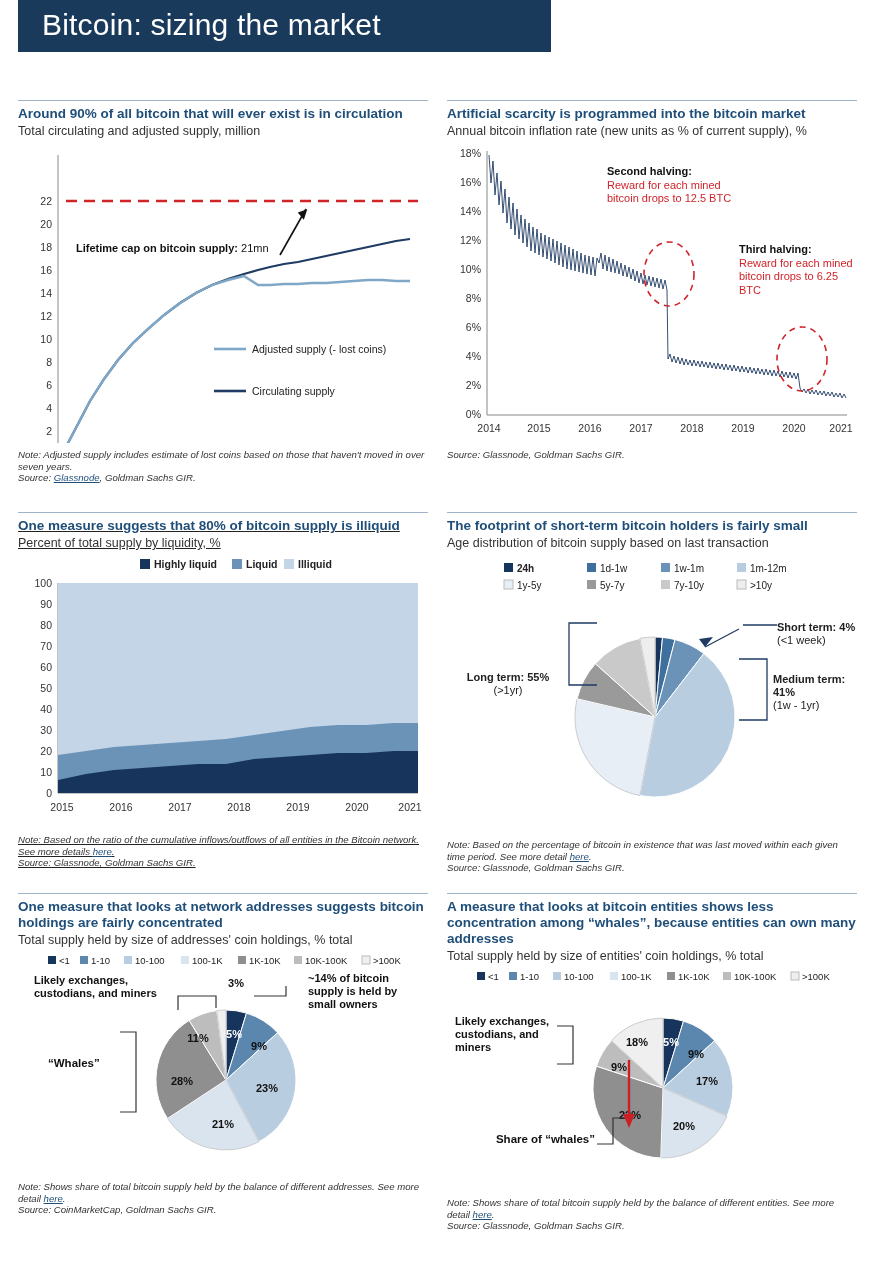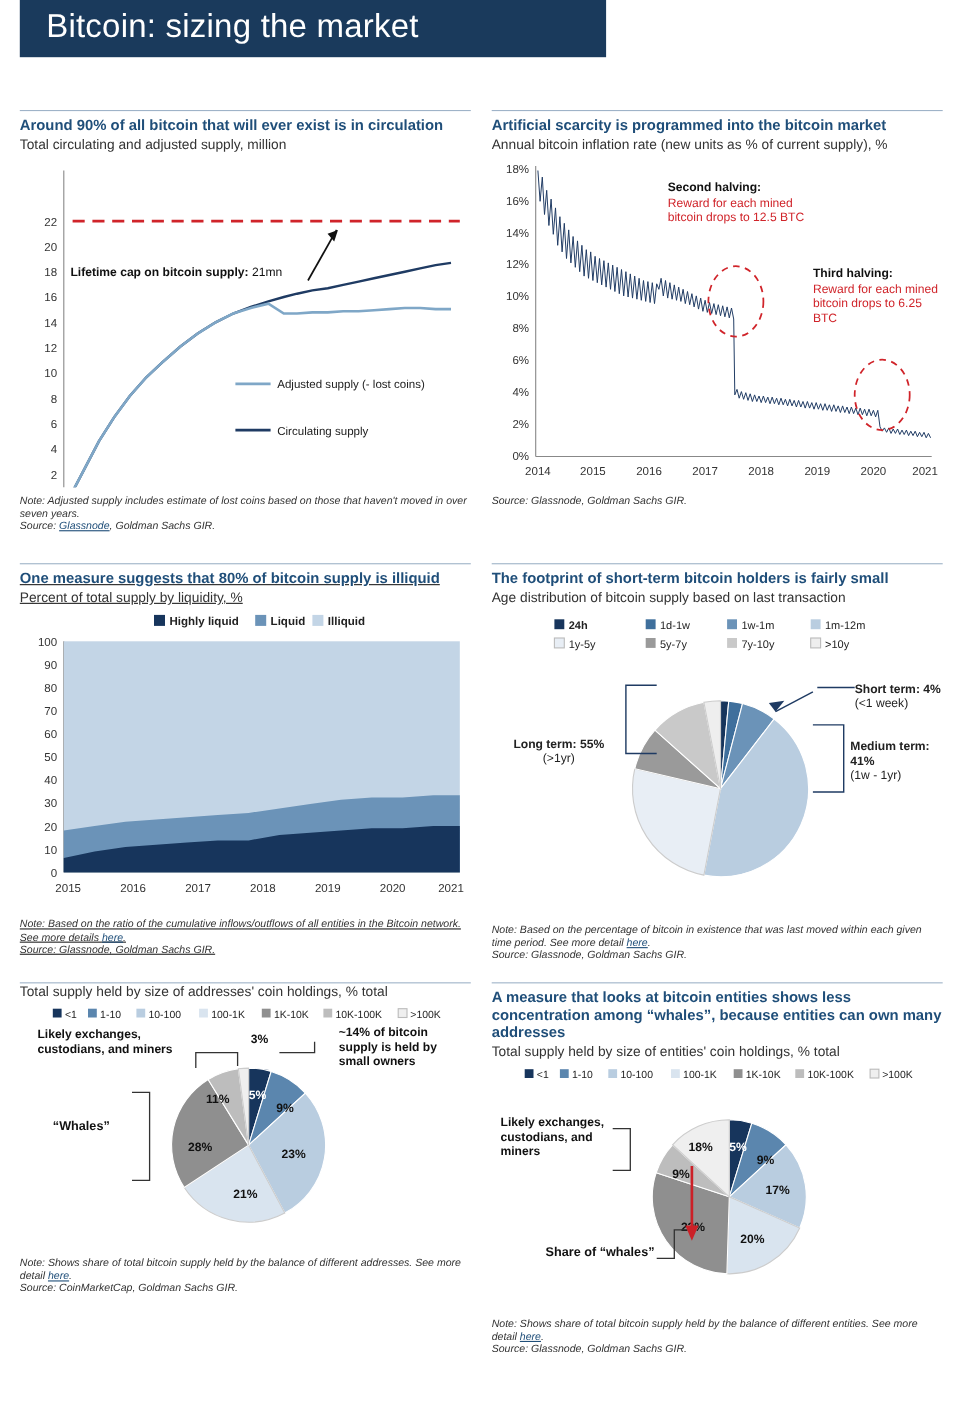--- a/index.html
+++ b/index.html
@@ -73,21 +73,21 @@
           <text x="272" y="332" text-anchor="middle" font-size="10.5" fill="#333">2017</text>
           <text x="330" y="332" text-anchor="middle" font-size="10.5" fill="#333">2019</text>
           <text x="386" y="332" text-anchor="middle" font-size="10.5" fill="#333">2021</text>
         </g>
 
         <line x1="196" y1="206" x2="228" y2="206" stroke="#7fa7c7" stroke-width="2.6"></line>
         <text x="234" y="210" font-size="10.5" fill="#222">Adjusted supply (- lost coins)</text>
         <line x1="196" y1="248" x2="228" y2="248" stroke="#1f3b63" stroke-width="2.6"></line>
         <text x="234" y="252" font-size="10.5" fill="#222">Circulating supply</text>
       </svg>
-      <div style="position:absolute;left:46px;top:99px;font-size:11px;color:#111;text-align:center;">
+      <div style="position:absolute;left:58px;top:99px;font-size:11px;color:#111;text-align:center;">
         <b>Lifetime cap on bitcoin supply:</b><span> 21mn</span>
       </div>
     </div>
     <div class="note" style="margin-top:2px;">
       <span>Note: Adjusted supply includes estimate of lost coins based on those that haven't moved in over seven years.</span><br>
       <span>Source: </span><a class="lnk" href="#">Glassnode</a><span>, Goldman Sachs GIR.</span>
     </div>
   </div>
 
   <div class="panel" style="left:447px;top:100px;">
@@ -257,20 +257,21 @@
       </div>
     </div>
     <div class="note" style="margin-top:0px;">
       <span>Note: Based on the percentage of bitcoin in existence that was last moved within each given time period. See more detail </span><a class="lnk" href="#">here</a><span>.</span><br>
       <span>Source: Glassnode, Goldman Sachs GIR.</span>
     </div>
   </div>
 
   <div class="panel" style="left:18px;top:893px;">
     <div class="rule"></div>
+    <div class="h-title">One measure that looks at network addresses suggests bitcoin holdings are fairly concentrated</div>
     <div class="h-sub">Total supply held by size of addresses' coin holdings, % total</div>
     <div class="chart">
       <svg width="410" height="225" viewBox="0 0 410 225">
         <g>
           <rect x="30" y="4" width="8" height="8" fill="#17355c"></rect>
           <text x="41" y="12" font-size="9.5" fill="#222">&lt;1</text>
           <rect x="62" y="4" width="8" height="8" fill="#5b86ae"></rect>
           <text x="73" y="12" font-size="9.5" fill="#222">1-10</text>
           <rect x="106" y="4" width="8" height="8" fill="#b9cde0"></rect>
           <text x="117" y="12" font-size="9.5" fill="#222">10-100</text>

